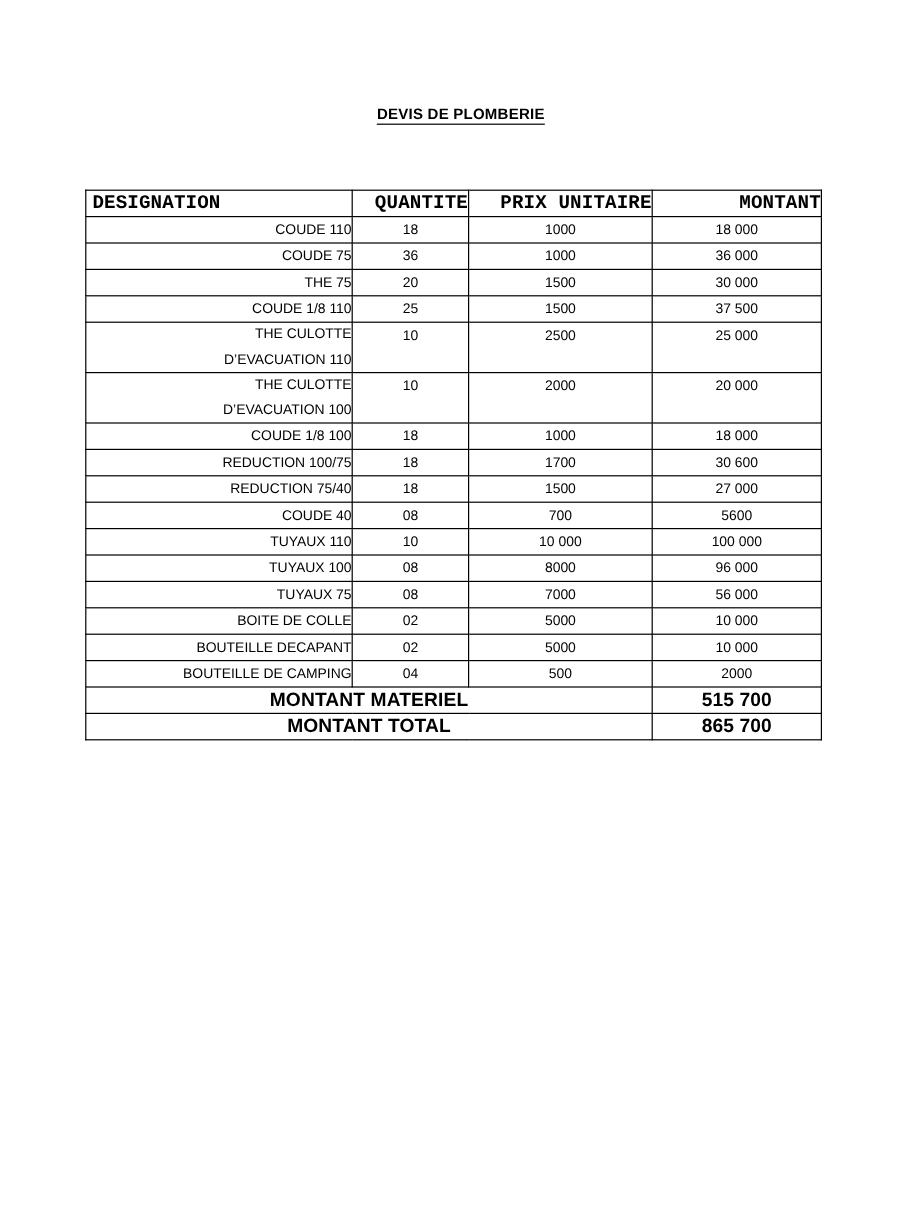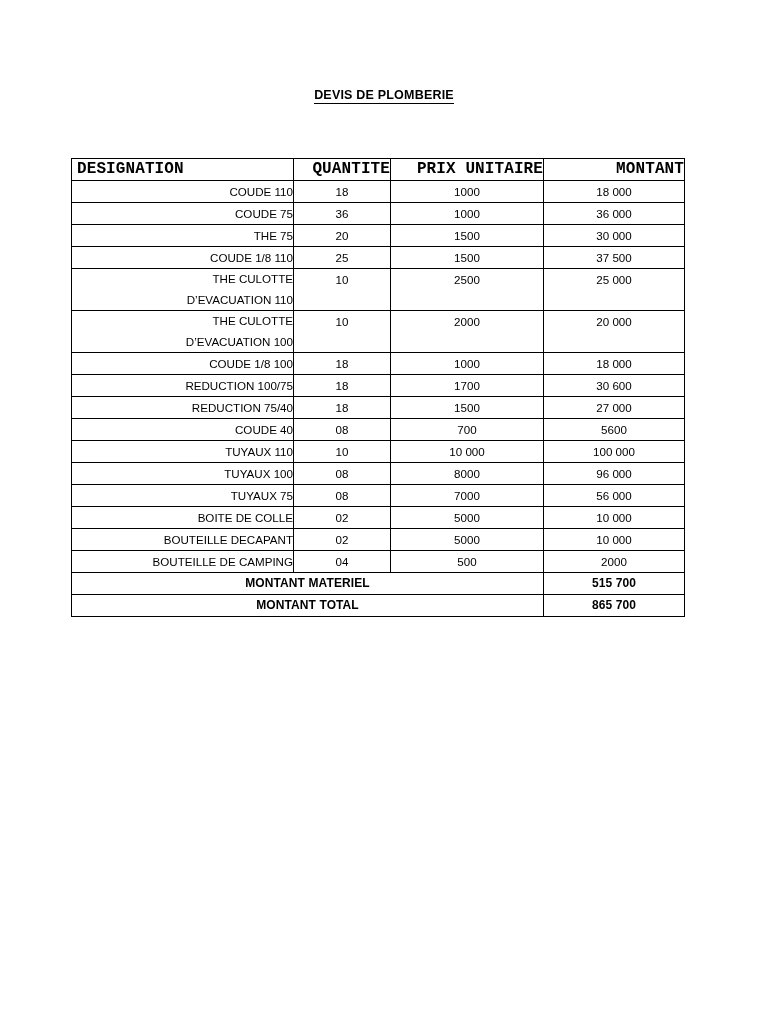--- a/index.html
+++ b/index.html
@@ -87,21 +87,21 @@
     padding-top: 0px;
     height: 41px;
   }
   td.qty, td.price, td.amount {
     text-align: center;
   }
   tr.summary td {
     height: 21px;
     line-height: 21px;
     font-weight: bold;
-    font-size: 12px;
+    font-size: 16px;
     text-align: center;
     letter-spacing: 0.1px;
   }
   tr.summary td.sum-amount {
     text-align: center;
   }
 </style>
 </head>
 <body>
 

